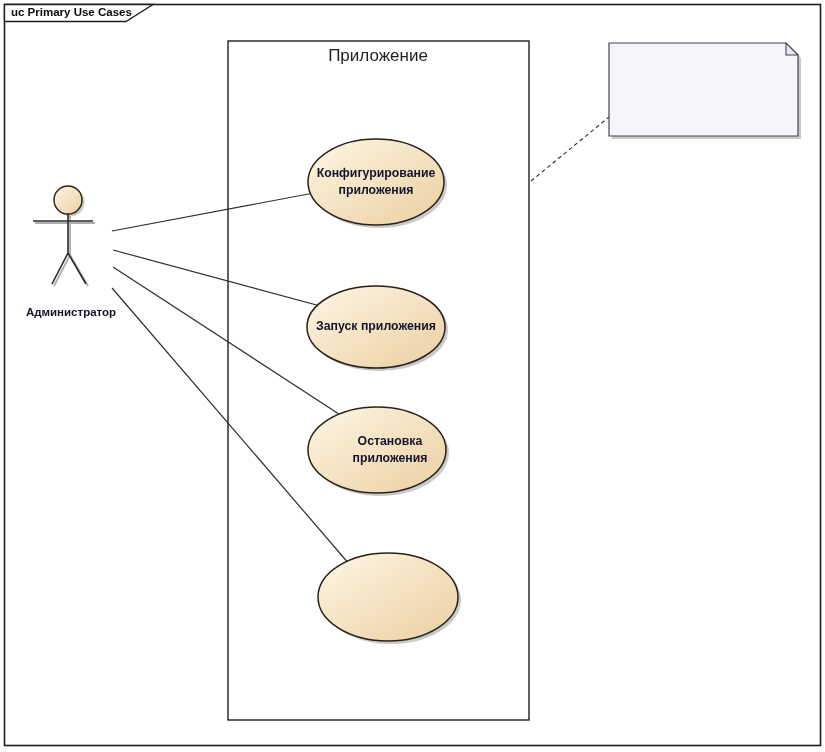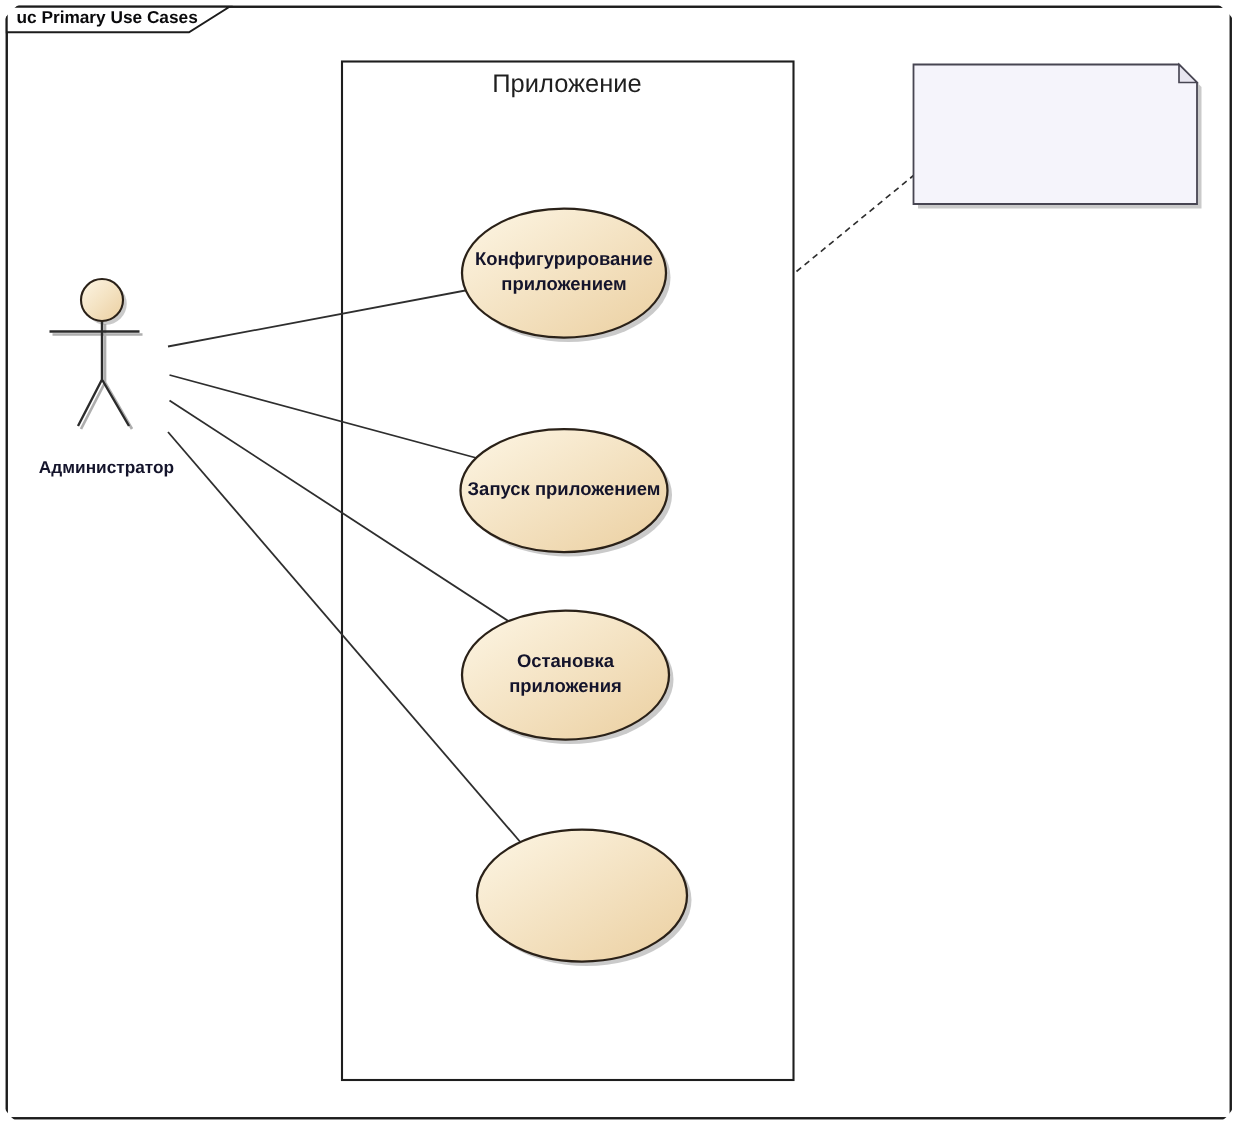--- a/index.html
+++ b/index.html
@@ -2,21 +2,20 @@
 <html><head>
 <meta charset="utf-8">
 <style>
   html,body{margin:0;padding:0;background:#ffffff;}
   #canvas{
     position:relative;
     width:825px;height:752px;
     background:#ffffff;
     font-family:"Liberation Sans", sans-serif;
     overflow:hidden;
-    border-radius:25px;
   }
   #canvas > svg{position:absolute;left:0;top:0;}
   .txt{position:absolute;}
   .frame-title{
     left:11px;top:6px;
     font-size:11.5px;font-weight:bold;color:#0a0a0c;
     white-space:nowrap;
   }
   .boundary-label{
     left:378px;top:56px;
@@ -86,20 +85,20 @@
       <path d="M68,214 V253 M33,221 H93 M68,253 L52,284 M68,253 L86,284" stroke="#2b2b2b" stroke-width="1.6" fill="none"></path>
       <circle cx="68" cy="200" r="14" fill="url(#eaGrad)" stroke="#2a2118" stroke-width="1.4"></circle>
     </g>
   </svg>
 
   <div class="txt frame-title">uc Primary Use Cases</div>
 
   <div class="txt boundary-label">Приложение</div>
 
   <div class="txt uc-label" style="left:376px;top:181px;">Конфигурирование
-приложением</div>
-  <div class="txt uc-label" style="left:376px;top:326px;">Запуск приложением</div>
-  <div class="txt uc-label" style="left:377px;top:449px;text-align:center;">Остановка
+приложения</div>
+  <div class="txt uc-label" style="left:376px;top:326px;">Запуск приложения</div>
+  <div class="txt uc-label" style="left:390px;top:449px;text-align:center;">Остановка
 приложения</div>
 
   <div class="txt actor-label">Администратор</div>
 
 </div>
 
 </body></html>

